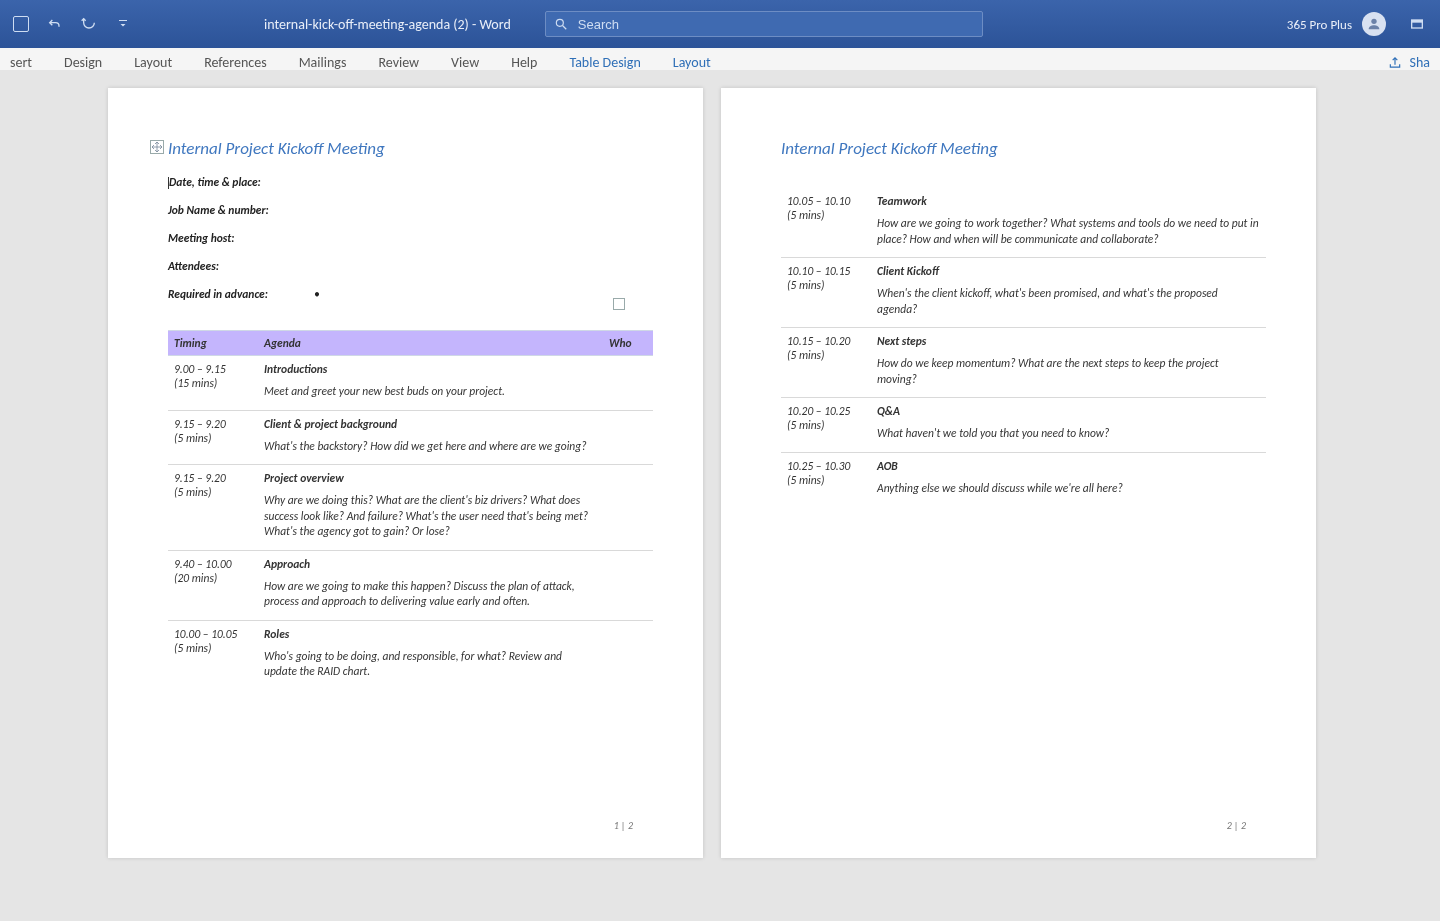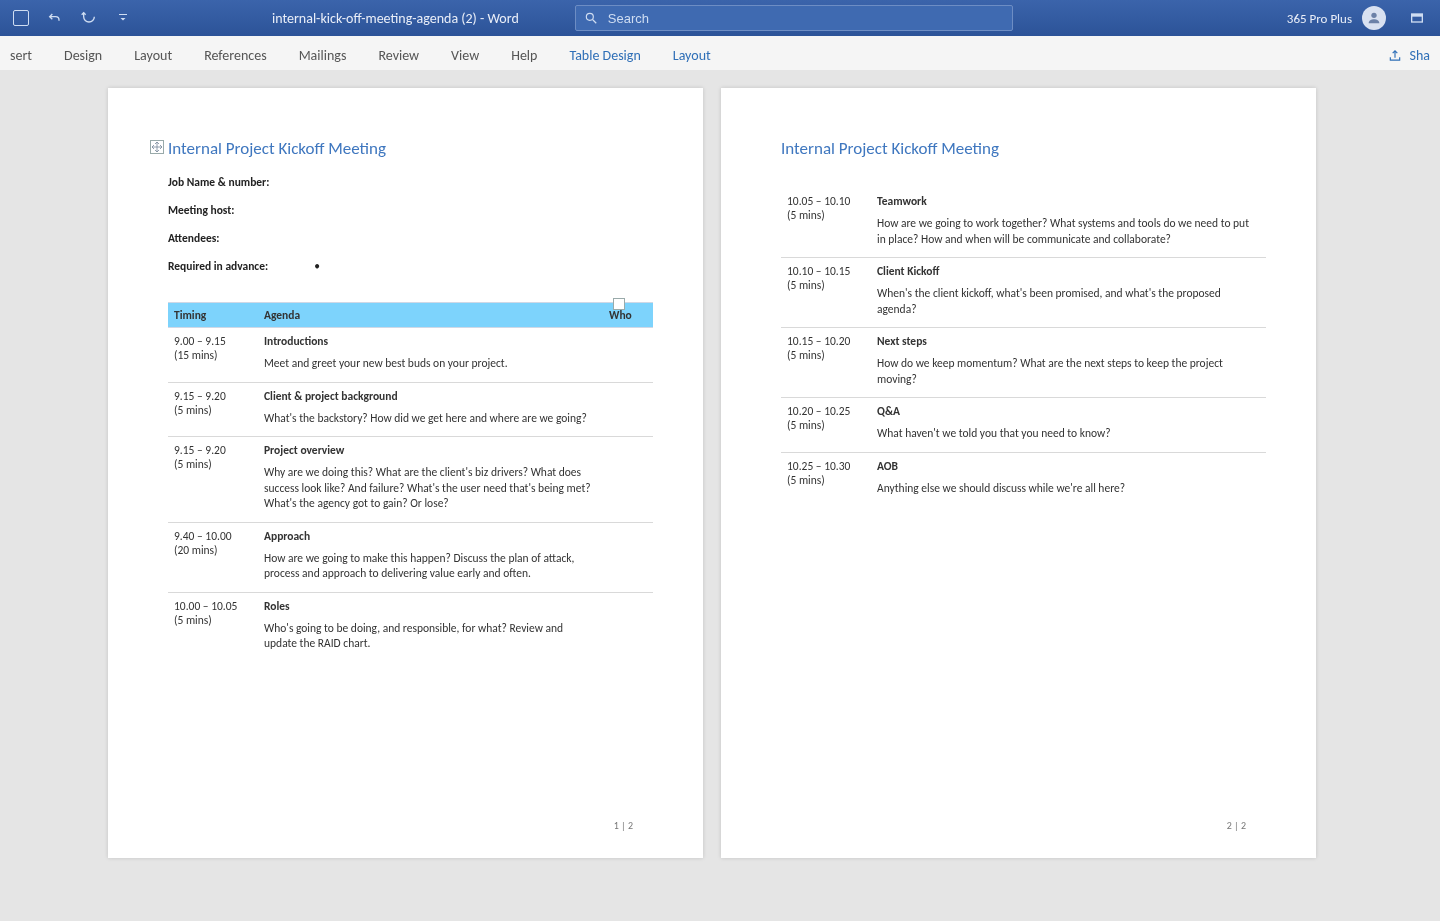--- a/index.html
+++ b/index.html
@@ -7,44 +7,44 @@
     font-family: "Segoe UI", Calibri, Arial, sans-serif;
     font-size: 13px;
     background:#e5e5e5;
     overflow:hidden;
   }
   
   .titlebar {
     background:#2f569b;
     background: linear-gradient(#3b64ab,#2c5398);
     color:#fff;
-    height:36px;
+    height:48px;
     display:flex;
     align-items:center;
     padding:0 4px;
-    gap:16px;
+    gap:8px;
   }
   .titlebar .qat {
     display:flex; align-items:center; gap:8px; padding-left:4px;
   }
   .titlebar .qat .qat-btn,
   .titlebar .win-btn {
     width:26px; height:26px; display:flex; align-items:center; justify-content:center;
     color:#cfddf2; border-radius:3px;
   }
   .titlebar .autosave {
     width:14px; height:14px; border:1px solid #cfddf2; border-radius:2px;
   }
   .titlebar .doctitle {
     flex:0 0 auto; padding-left:120px; color:#e9eef8; font-size:14px;
     display:flex; align-items:center; gap:6px;
   }
   .titlebar .spacer { flex:1 1 auto; }
   .searchbox {
-    flex:0 0 420px; height:24px; margin-left:40px;
+    flex:0 0 420px; height:24px; margin-left:26px;
     background:#3f6ab1; border:1px solid #6d8dc4; border-radius:2px;
     display:flex; align-items:center; padding:0 8px; color:#cfddf2;
   }
   .searchbox input {
     flex:1; background:transparent; border:none; outline:none; color:#e9eef8;
     font-size:13px; margin-left:8px;
   }
   .searchbox input::placeholder { color:#cfddf2; }
   .user-area { display:flex; align-items:center; gap:10px; padding-right:6px; }
   .user-area .plan { color:#e9eef8; font-size:13px; }
@@ -53,37 +53,38 @@
     display:flex; align-items:center; justify-content:center; color:#6b81a8;
   }
   .avatar svg { width:16px; height:16px; }
   .win-btns { display:flex; align-items:center; gap:4px; margin-left:8px; }
   
   
   .ribbon {
     background:#f5f5f5;
     border-bottom:1px solid #d8d8d8;
     height:34px;
-    display:flex; align-items:flex-end;
+    display:flex; align-items:flex-start;
     padding:0 8px;
     gap:28px;
     color:#555;
     font-size:14px;
   }
   .ribbon .tab { padding:6px 2px; cursor:pointer; }
   .ribbon .tab.context { color:#2f6fb7; }
   .ribbon .right { margin-left:auto; display:flex; align-items:center; gap:6px; color:#2f6fb7;}
   .share-icon { color:#2f6fb7; }
   
   
   .canvas {
     position:absolute; top:70px; left:0; right:0; bottom:0;
     overflow:auto;
     background:#e5e5e5;
     padding:18px 16px 40px 0;
+    font-style:italic;
   }
   .pages { display:flex; gap:18px; justify-content:center; }
   .page {
     width:595px; 
     min-height:770px;
     background:#fff;
     box-shadow:0 0 4px rgba(0,0,0,0.15);
     position:relative;
     padding:50px 50px 40px 60px;
     box-sizing:border-box;
@@ -104,21 +105,21 @@
     border:1px solid #9aa; background:#fff;
   }
   .meta-list { font-size:11.5px; font-weight:700; color:#222; }
   .meta-list div { margin:0 0 14px 0; }
   .meta-list .bullet::after { content:"•"; font-weight:400; margin-left:46px; }
   
   table.agenda {
     width:100%; border-collapse:collapse; font-size:11.5px; margin-top:29px;
   }
   table.agenda thead th {
-    background:#7dd3fc; font-weight:700; text-align:left; padding:5px 6px;
+    background:#c4b5fd; font-weight:700; text-align:left; padding:5px 6px;
     border-top:1px solid #cfd8e6; border-bottom:1px solid #cfd8e6;
   }
   table.agenda td {
     vertical-align:top; padding:6px 6px 10px 6px;
   }
   table.agenda tbody tr.item > td { border-top:1px solid #d9d9d9; }
   table.agenda tbody tr.item:first-child > td { border-top:none; }
   .col-time { width:78px; font-size:11.5px; }
   .col-who { width:38px; }
   .timing { font-weight:400; }
@@ -215,20 +216,21 @@
 
     <div class="page">
       <div class="table-move-handle">
         <svg viewBox="0 0 10 10" width="10" height="10">
             <path d="M5 0v10M0 5h10M5 0l-2 2M5 0l2 2M5 10l-2-2M5 10l2-2M0 5l2-2M0 5l2 2M10 5l-2-2M10 5l-2 2" stroke="#789" stroke-width="0.8" fill="none"></path>
           </svg>
       </div>
       <h2 class="doc-title">Internal Project Kickoff Meeting</h2>
 
       <div class="meta-list">
+        <div><span class="cursor"></span><span>Date, time &amp; place:</span></div>
         <div>Job Name &amp; number:</div>
         <div>Meeting host:</div>
         <div>Attendees:</div>
         <div class="bullet">Required in advance:</div>
       </div>
       <div class="table-resize-handle"></div>
 
       <table class="agenda">
         <thead>
           <tr>

